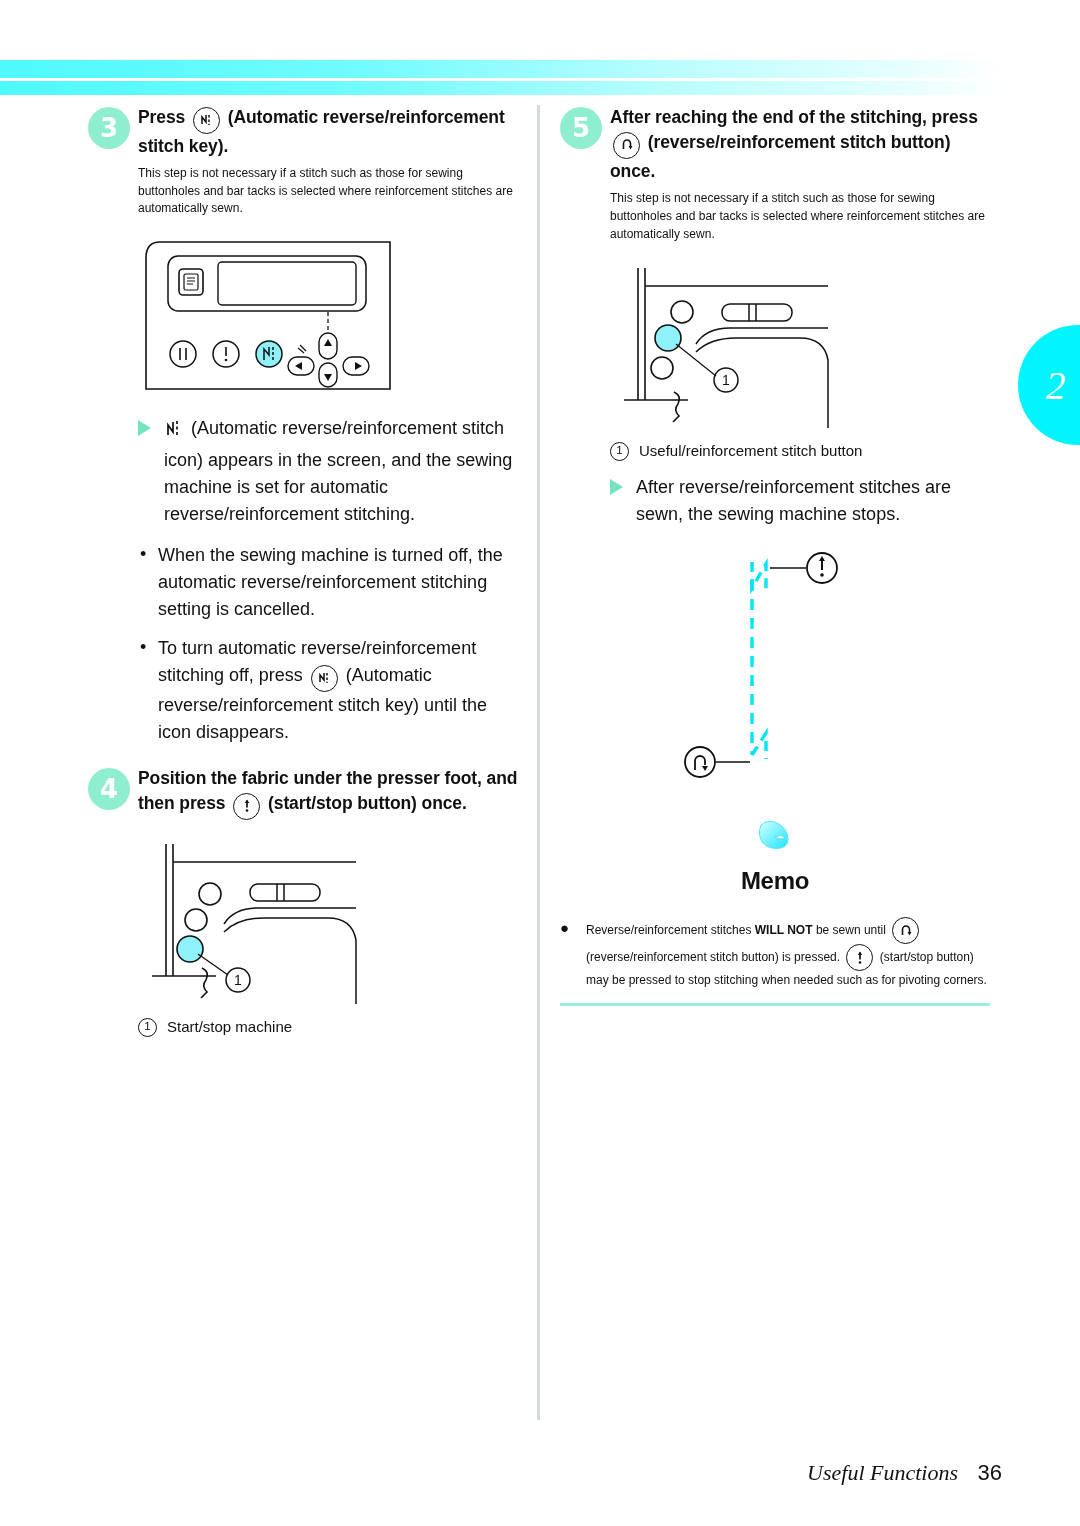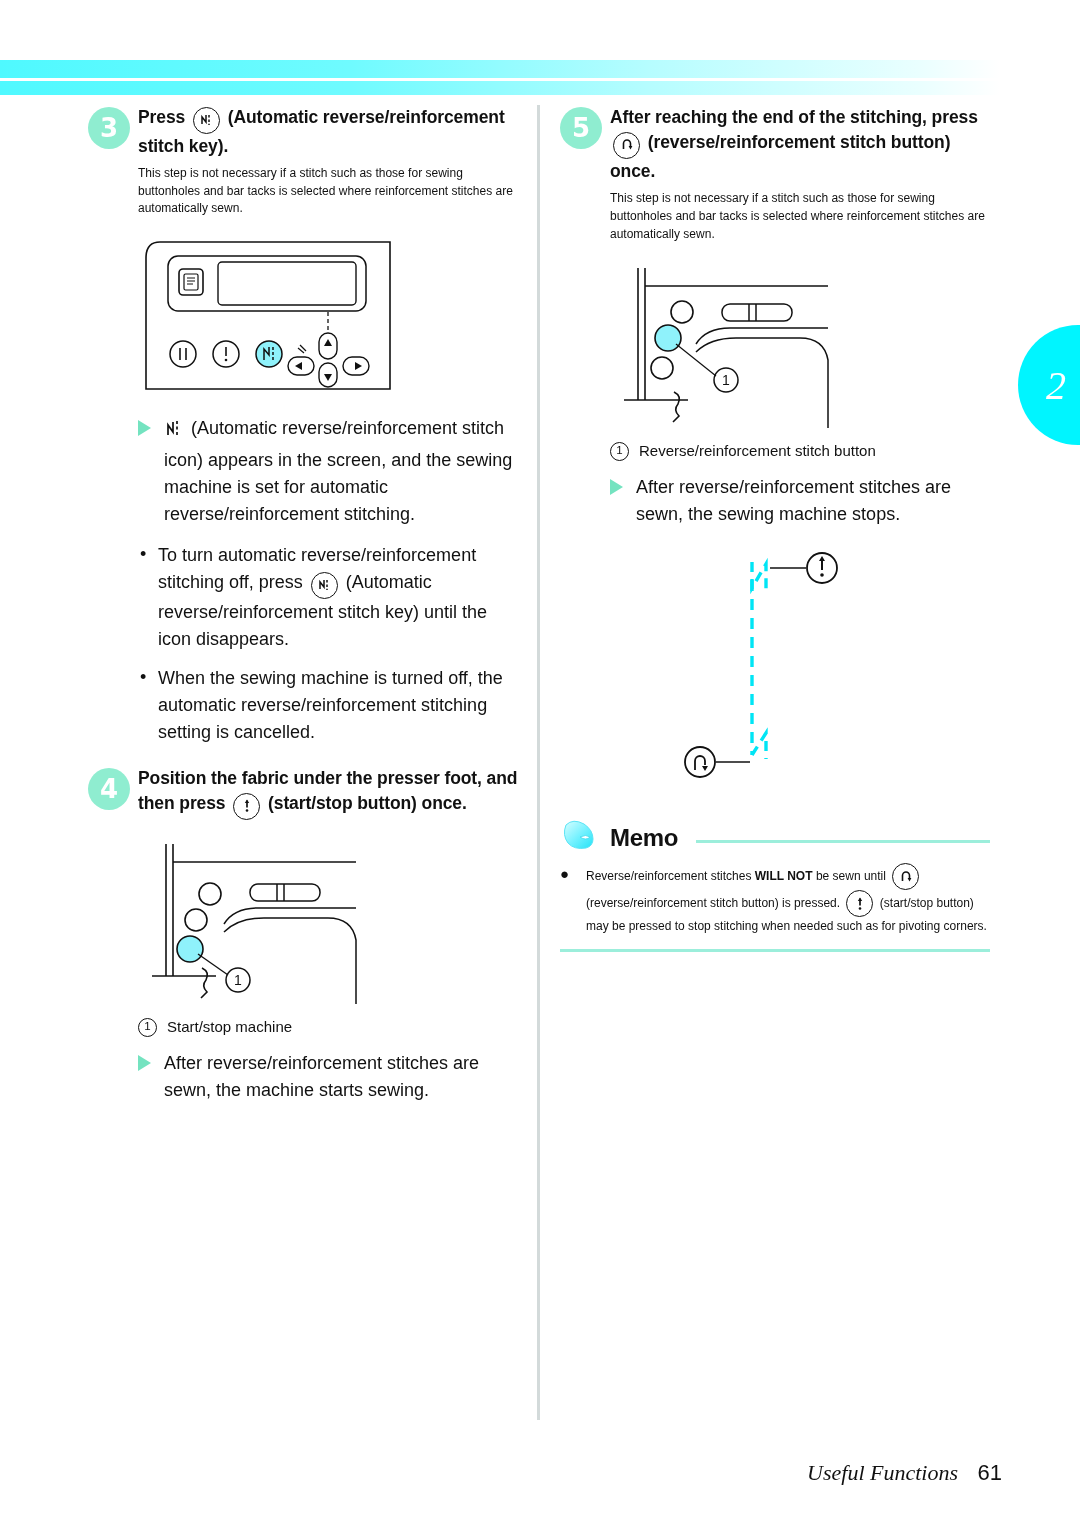--- a/index.html
+++ b/index.html
@@ -90,21 +90,21 @@
   .key svg{display:block;}
   .glyph{
     display:inline-block;vertical-align:-5px;margin:0 4px 0 2px;
   }
   
   .fig{margin-left:50px;margin-top:16px;}
   .fig-center{margin-left:50px;margin-top:10px;}
   
   .memo{margin-top:30px;}
   .memo-head{
-    display:flex;align-items:center;gap:10px;
+    display:flex;align-items:center;gap:10px;flex-direction:column;
   }
   .memo-title{
     font-size:24px;font-weight:bold;letter-spacing:-0.3px;
   }
   .memo-rule{
     flex:1;height:3px;background:#9ceedb;margin-left:8px;margin-top:6px;
   }
   .memo-body{
     font-size:12px;line-height:1.5;position:relative;padding-left:26px;margin-top:6px;
   }
@@ -202,33 +202,33 @@
         <line x1="11" y1="2" x2="11" y2="5" stroke="#111" stroke-width="1.7"></line>
         <line x1="11" y1="7.5" x2="11" y2="10.5" stroke="#111" stroke-width="1.7"></line>
         <line x1="11" y1="13" x2="11" y2="16" stroke="#111" stroke-width="1.7"></line>
       </svg>
     </span>
     <span>(Automatic reverse/reinforcement stitch icon) appears in the screen, and the sewing machine is set for automatic reverse/reinforcement stitching.</span>
   </div>
 
   <div class="note-list">
     <div class="note">
+      <span>When the sewing machine is turned off, the automatic reverse/reinforcement stitching setting is cancelled.</span>
+    </div>
+    <div class="note">
       <span>To turn automatic reverse/reinforcement stitching off, press</span>
       <span class="key">
         <svg width="18" height="18" viewBox="0 0 18 18">
           <path d="M5 13 L5 6 L9 11 L9 4" stroke="#111" stroke-width="1.5" fill="none"></path>
           <line x1="12" y1="4" x2="12" y2="6.5" stroke="#111" stroke-width="1.5"></line>
           <line x1="12" y1="8.5" x2="12" y2="11" stroke="#111" stroke-width="1.5"></line>
           <line x1="12" y1="12.8" x2="12" y2="14" stroke="#111" stroke-width="1.5"></line>
         </svg>
       </span>
       <span>(Automatic reverse/reinforcement stitch key) until the icon disappears.</span>
-    </div>
-    <div class="note">
-      <span>When the sewing machine is turned off, the automatic reverse/reinforcement stitching setting is cancelled.</span>
     </div>
   </div>
 
   <div class="step" style="margin-top:20px;">
     <div class="badge">4</div>
     <div class="step-title">
       <span>Position the fabric under the presser foot, and then press</span>
       <span class="key">
         <svg width="18" height="18" viewBox="0 0 18 18">
           <line x1="9" y1="3.5" x2="9" y2="10.5" stroke="#111" stroke-width="1.7"></line>
@@ -259,24 +259,20 @@
       <text x="100" y="149" font-size="14" text-anchor="middle" font-family="Liberation Sans, sans-serif" fill="#111">1</text>
       <line x1="60" y1="118" x2="90" y2="139" stroke="#111" stroke-width="1.3"></line>
     </svg>
   </div>
 
   <div class="caption">
     <span class="circ-num">1</span>
     <span>Start/stop machine</span>
   </div>
 
-  <div class="arrow-note">
-    <span class="tri"></span>
-    <span>After reverse/reinforcement stitches are sewn, the machine starts sewing.</span>
-  </div>
 </div>
 
 <div class="col col-right">
 
   <div class="step">
     <div class="badge">5</div>
     <div class="step-title">
       <span>After reaching the end of the stitching, press</span>
       <span class="key">
         <svg width="18" height="18" viewBox="0 0 18 18">
@@ -305,21 +301,21 @@
       <path d="M86 92 Q100 78 126 78 L190 78 Q214 78 218 100 L218 168" fill="none" stroke="#111" stroke-width="1.5"></path>
       <path d="M64 132 Q72 136 68 144 Q63 150 69 156 L63 162" fill="none" stroke="#111" stroke-width="1.6"></path>
       <circle cx="116" cy="120" r="12" fill="none" stroke="#111" stroke-width="1.5"></circle>
       <text x="116" y="125" font-size="14" text-anchor="middle" font-family="Liberation Sans, sans-serif" fill="#111">1</text>
       <line x1="66" y1="84" x2="106" y2="116" stroke="#111" stroke-width="1.3"></line>
     </svg>
   </div>
 
   <div class="caption">
     <span class="circ-num">1</span>
-    <span>Reverse/reinforcement stitch button</span>
+    <span>Useful/reinforcement stitch button</span>
   </div>
 
   <div class="arrow-note">
     <span class="tri"></span>
     <span>After reverse/reinforcement stitches are sewn, the sewing machine stops.</span>
   </div>
 
   <div class="fig-center" style="margin-top:22px;margin-left:110px;">
     <svg width="200" height="235" viewBox="0 0 200 235">
 
@@ -379,14 +375,14 @@
         </svg>
       </span>
       <span>(start/stop button) may be pressed to stop stitching when needed such as for pivoting corners.</span>
     </div>
     <div class="memo-bottom-rule"></div>
   </div>
 </div>
 
 <div class="footer">
   <span>Useful Functions</span>
-  <span class="pno">61</span>
+  <span class="pno">36</span>
 </div>
 
 </body></html>

